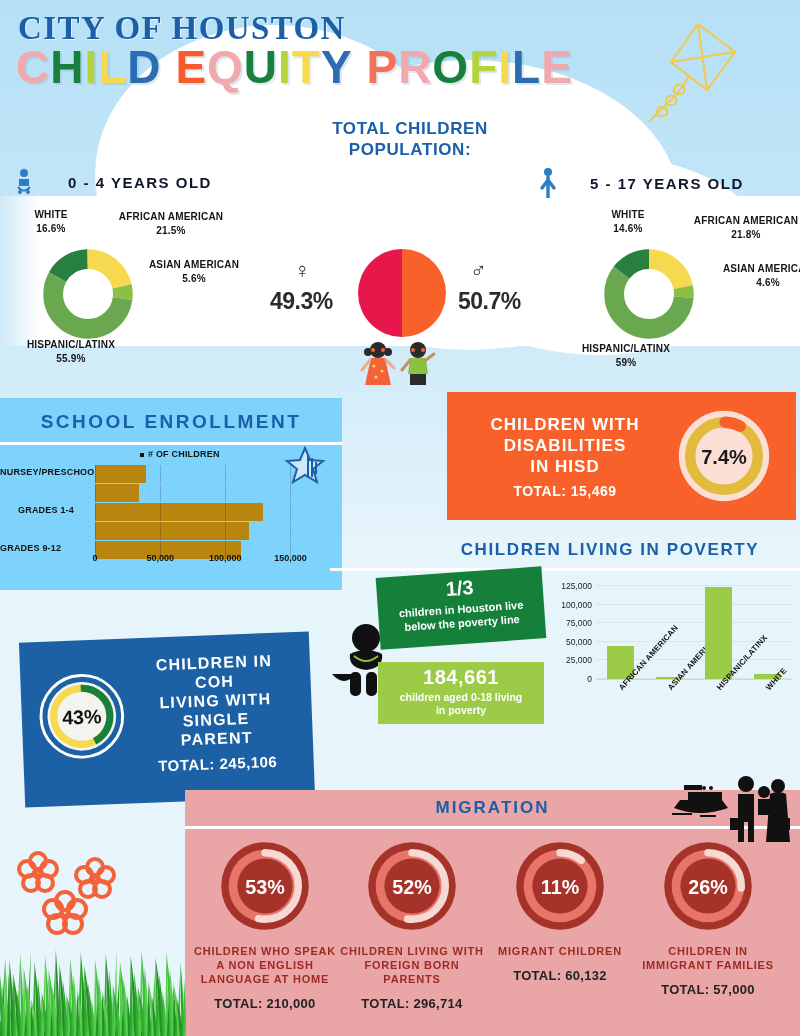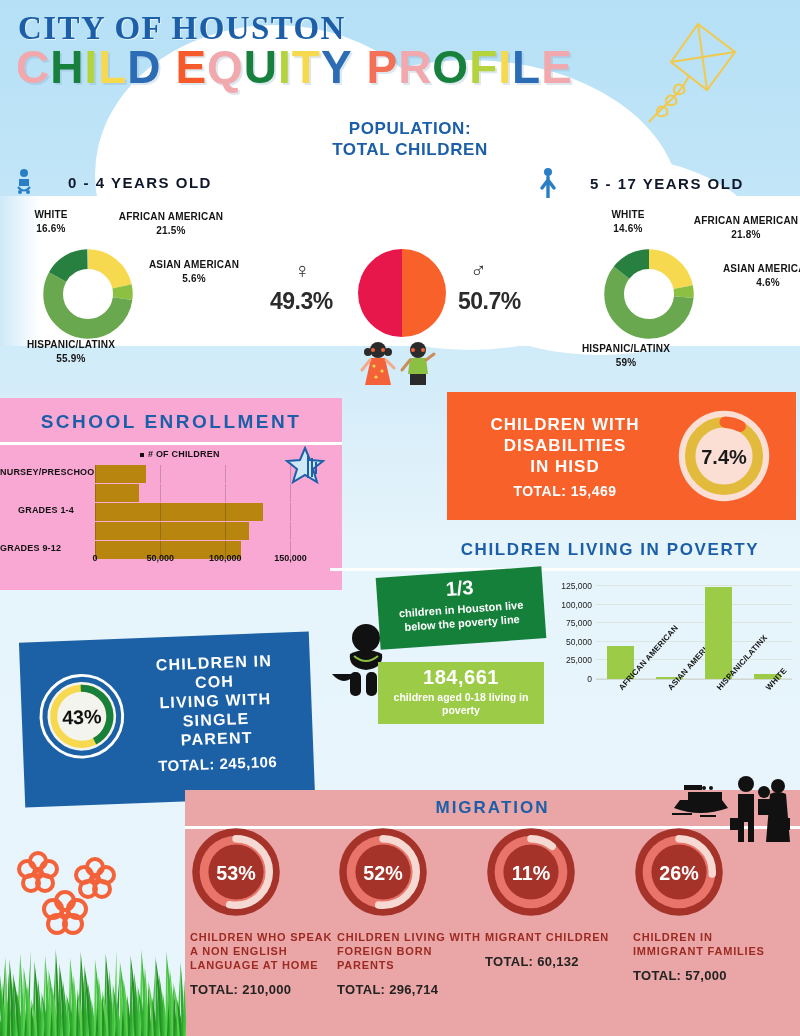--- a/index.html
+++ b/index.html
@@ -65,21 +65,21 @@
 
   
   #gender { position:absolute; left:262px; top:248px; width:280px; height:140px; }
   #pie { position:absolute; left:95px; top:0; }
   .gsym { position:absolute; font-size:22px; color:#2b2b2b; }
   .gpct { position:absolute; font-size:23px; font-weight:bold; color:#2b2b2b; letter-spacing:-.5px;}
 
   
   #school {
     position:absolute; left:0; top:398px; width:342px; height:192px;
-    background:#f9a8d4;
+    background:#7dd3fc;
   }
   #school h2 {
     color:#1c5fa8; font-size:19px; font-weight:bold; letter-spacing:2.5px;
     text-align:center; padding-top:13px;
   }
   #school .rule { height:3px; background:#fff; margin-top:9px; }
   #school-chart { position:relative; height:135px; }
   #legend-school { position:absolute; left:140px; top:4px; font-size:9px; font-weight:bold; color:#111; letter-spacing:.2px;}
   #legend-school .dot { display:inline-block; width:4px; height:4px; background:#111; vertical-align:middle; margin-right:4px;}
   .sbar-row { position:relative; height:18px; margin-bottom:1px; }
@@ -112,21 +112,21 @@
     background:#15803a; transform:rotate(-4deg);
     color:#fff; text-align:center; padding-top:5px;
   }
   #callout-1 .big { font-size:20px; font-weight:bold; }
   #callout-1 .sub { font-size:11px; font-weight:bold; line-height:14px; padding:2px 6px 0; }
   #callout-2 {
     position:absolute; left:378px; top:662px; width:166px; height:62px;
     background:#9ccb47; color:#fff; text-align:center; padding-top:4px;
   }
   #callout-2 .big { font-size:20px; font-weight:bold; letter-spacing:.5px;}
-  #callout-2 .sub { font-size:10.5px; font-weight:bold; line-height:13px; padding:2px 10px 0;}
+  #callout-2 .sub { font-size:10.5px; font-weight:bold; line-height:13px; padding:2px 16px 0;}
   #hungry { position:absolute; left:330px; top:620px; }
 
   #pov-chart { position:absolute; left:548px; top:578px; width:246px; height:170px; }
   #pov-plot { position:absolute; left:48px; top:0; width:196px; height:102px; border-bottom:1px solid #cfd8d2;}
   .pgrid { position:absolute; left:0; width:196px; height:1px; background:#dde5e0; }
   .pbar { position:absolute; bottom:0; background:#9ccb47; }
   .pytick { position:absolute; right:calc(100% + 4px); font-size:8.5px; color:#222; transform:translateY(-50%); white-space:nowrap; }
   .pxlbl { position:absolute; font-size:8px; font-weight:bold; color:#111; white-space:nowrap;
            transform-origin:left top; transform:rotate(-48deg); letter-spacing:.2px;}
 
@@ -141,21 +141,21 @@
   #single .total { color:#fff; font-size:15px; font-weight:bold; margin-top:7px; letter-spacing:.5px;}
 
   
   #migration { position:absolute; left:185px; top:790px; width:615px; height:246px; background:#eaa6a6; }
   #mig-title {
     position:absolute; left:0; top:8px; width:615px; text-align:center;
     color:#1c5fa8; font-size:17px; font-weight:bold; letter-spacing:2px;
   }
   #mig-rule { position:absolute; left:0; top:36px; width:615px; height:3px; background:#fff; }
   #boat { position:absolute; right:10px; top:-18px; }
-  .mcard { position:absolute; top:36px; width:150px; }
+  .mcard { position:absolute; top:50px; width:150px; text-align:center; }
   .mcard .lbl { color:#9c2a22; font-size:11px; font-weight:bold; line-height:14px; letter-spacing:.8px; margin-top:8px;}
   .mcard .tot { color:#222; font-size:13px; font-weight:bold; margin-top:10px; letter-spacing:.3px;}
 
   
   #grass { position:absolute; left:0; bottom:0; width:186px; height:110px; }
   #flowers { position:absolute; left:10px; bottom:95px; }
 </style>
 </head>
 <body>
 
@@ -178,22 +178,22 @@
       <path d="M63 6 L100 34 L72 72 L36 44 Z"></path>
       <path d="M63 6 L72 72 M36 44 L100 34"></path>
       <path d="M54 58 C44 78, 30 86, 14 104"></path>
       <path d="M48 68 q-7 -4 -9 3 q-1 6 6 5 q7 -1 3 -8"></path>
       <path d="M40 79 q-7 -4 -9 3 q-1 6 6 5 q7 -1 3 -8"></path>
       <path d="M31 90 q-7 -4 -9 3 q-1 6 6 5 q7 -1 3 -8"></path>
     </g>
   </svg>
 
   <div id="total-pop">
+    <div>TOTAL CHILDREN</div>
     <div>POPULATION:</div>
-    <div>TOTAL CHILDREN</div>
   </div>
 
   <div class="agebar" id="age-left">
     <svg width="20" height="28" viewBox="0 0 20 28">
       <circle cx="10" cy="5" r="4" fill="#2a7fc4"></circle>
       <path d="M5 11 h10 v7 h-10 z" fill="#2a7fc4"></path>
       <path d="M4 19 q6 7 12 0" stroke="#2a7fc4" stroke-width="2" fill="none"></path>
       <circle cx="6" cy="24" r="2" fill="#2a7fc4"></circle>
         <circle cx="14" cy="24" r="2" fill="#2a7fc4"></circle>
     </svg>

